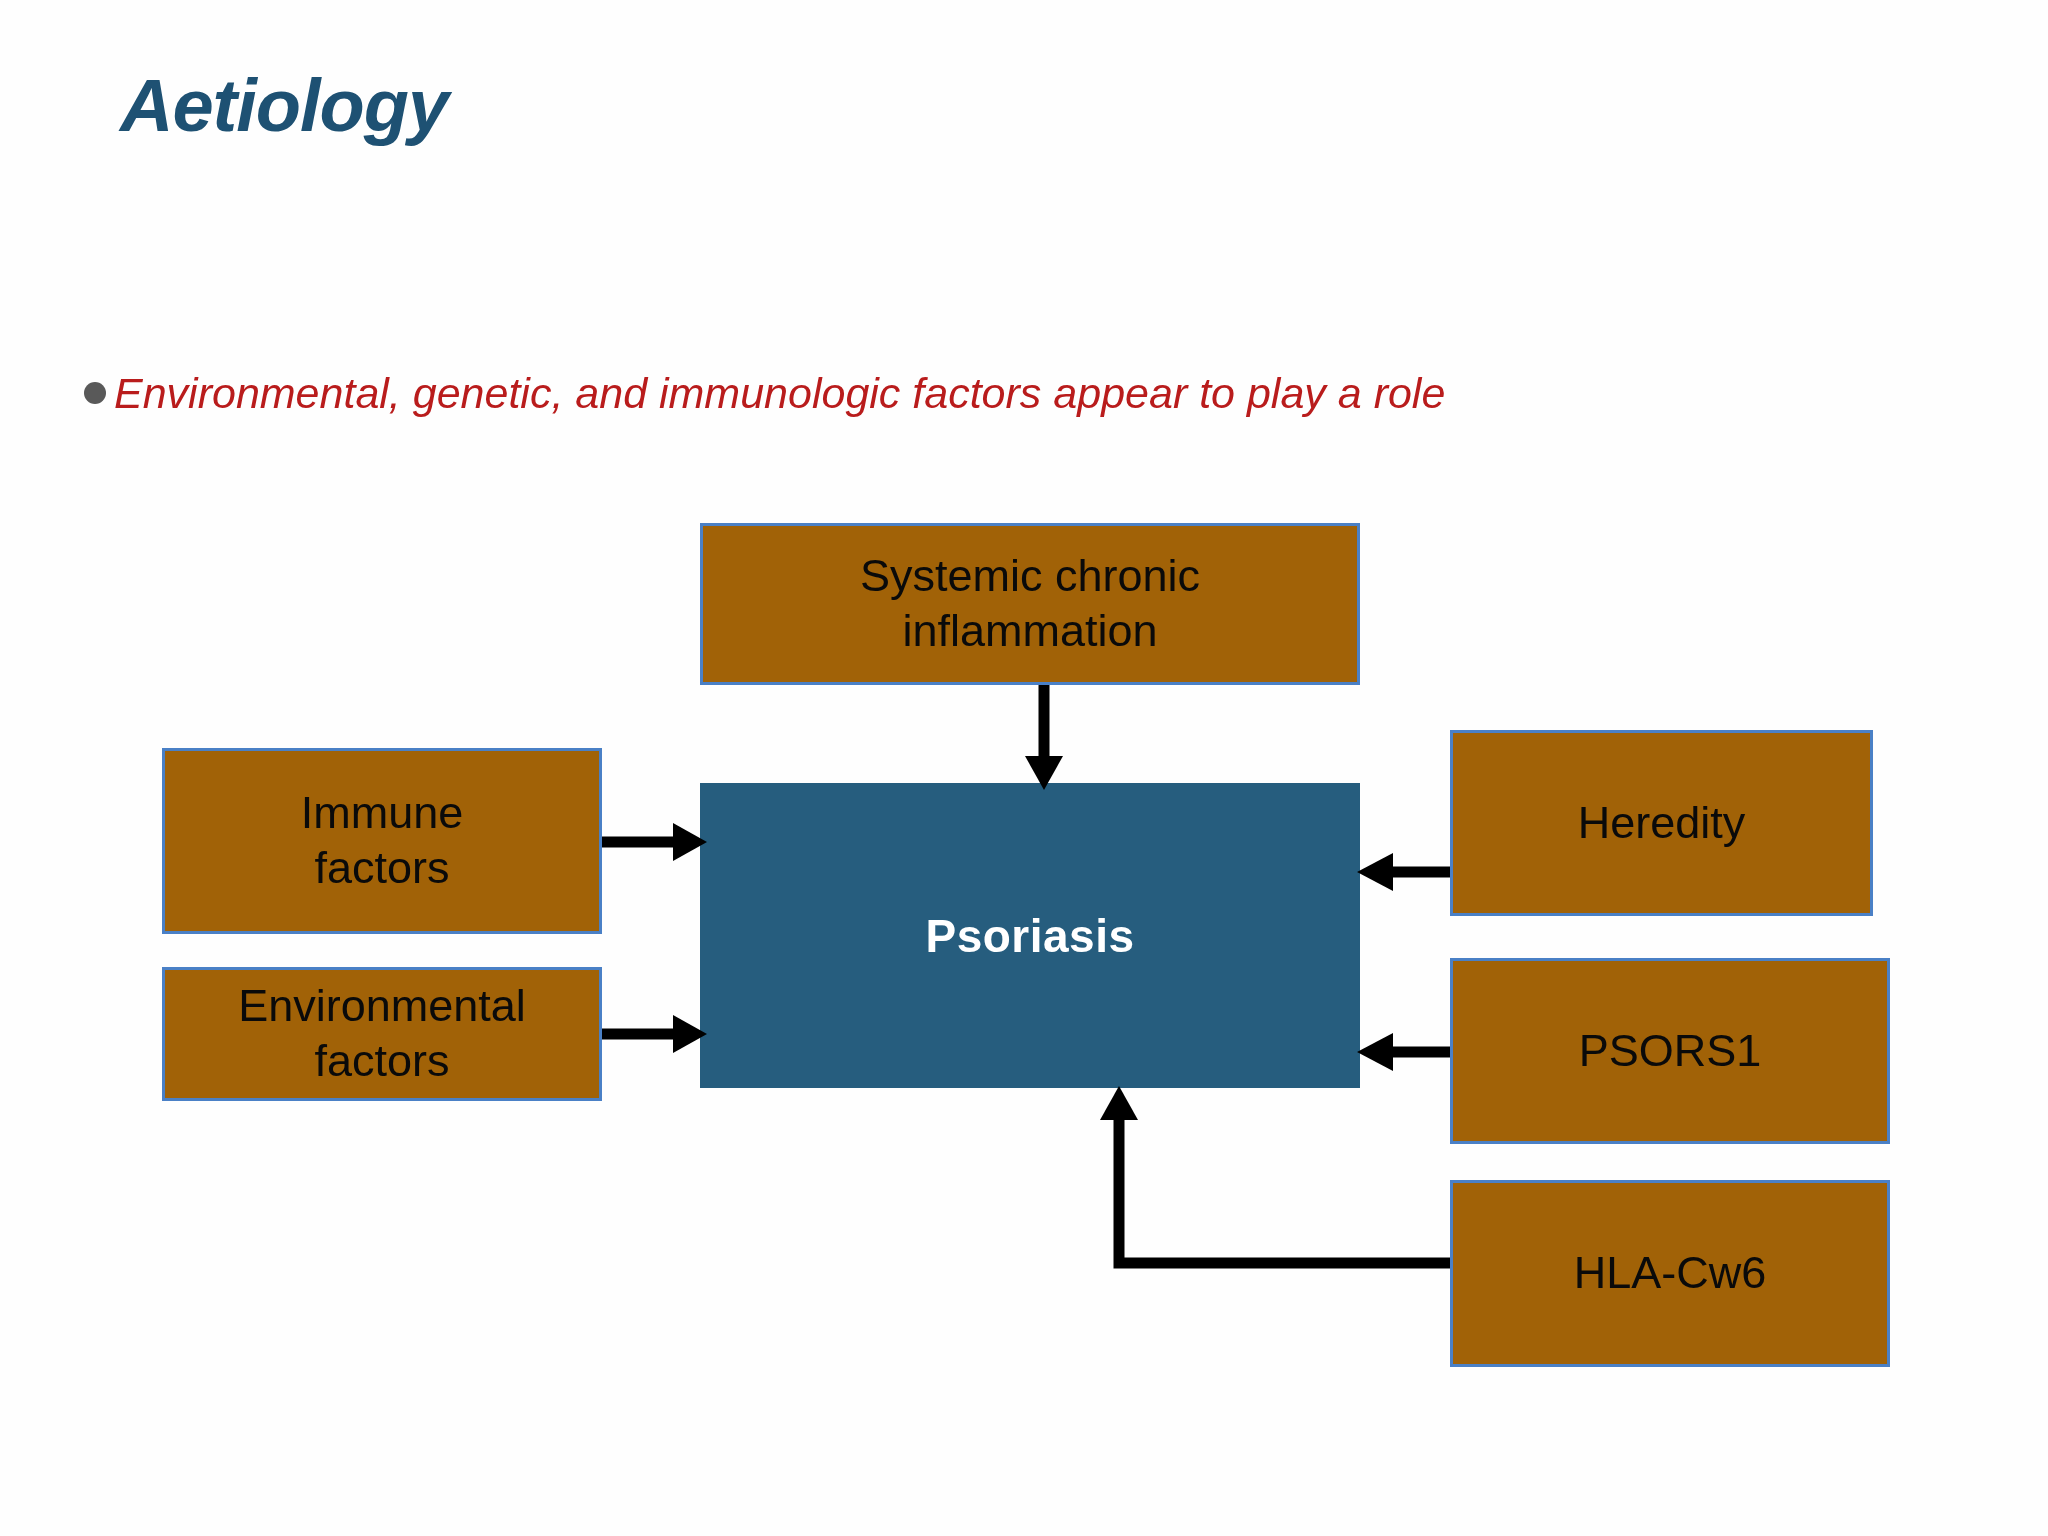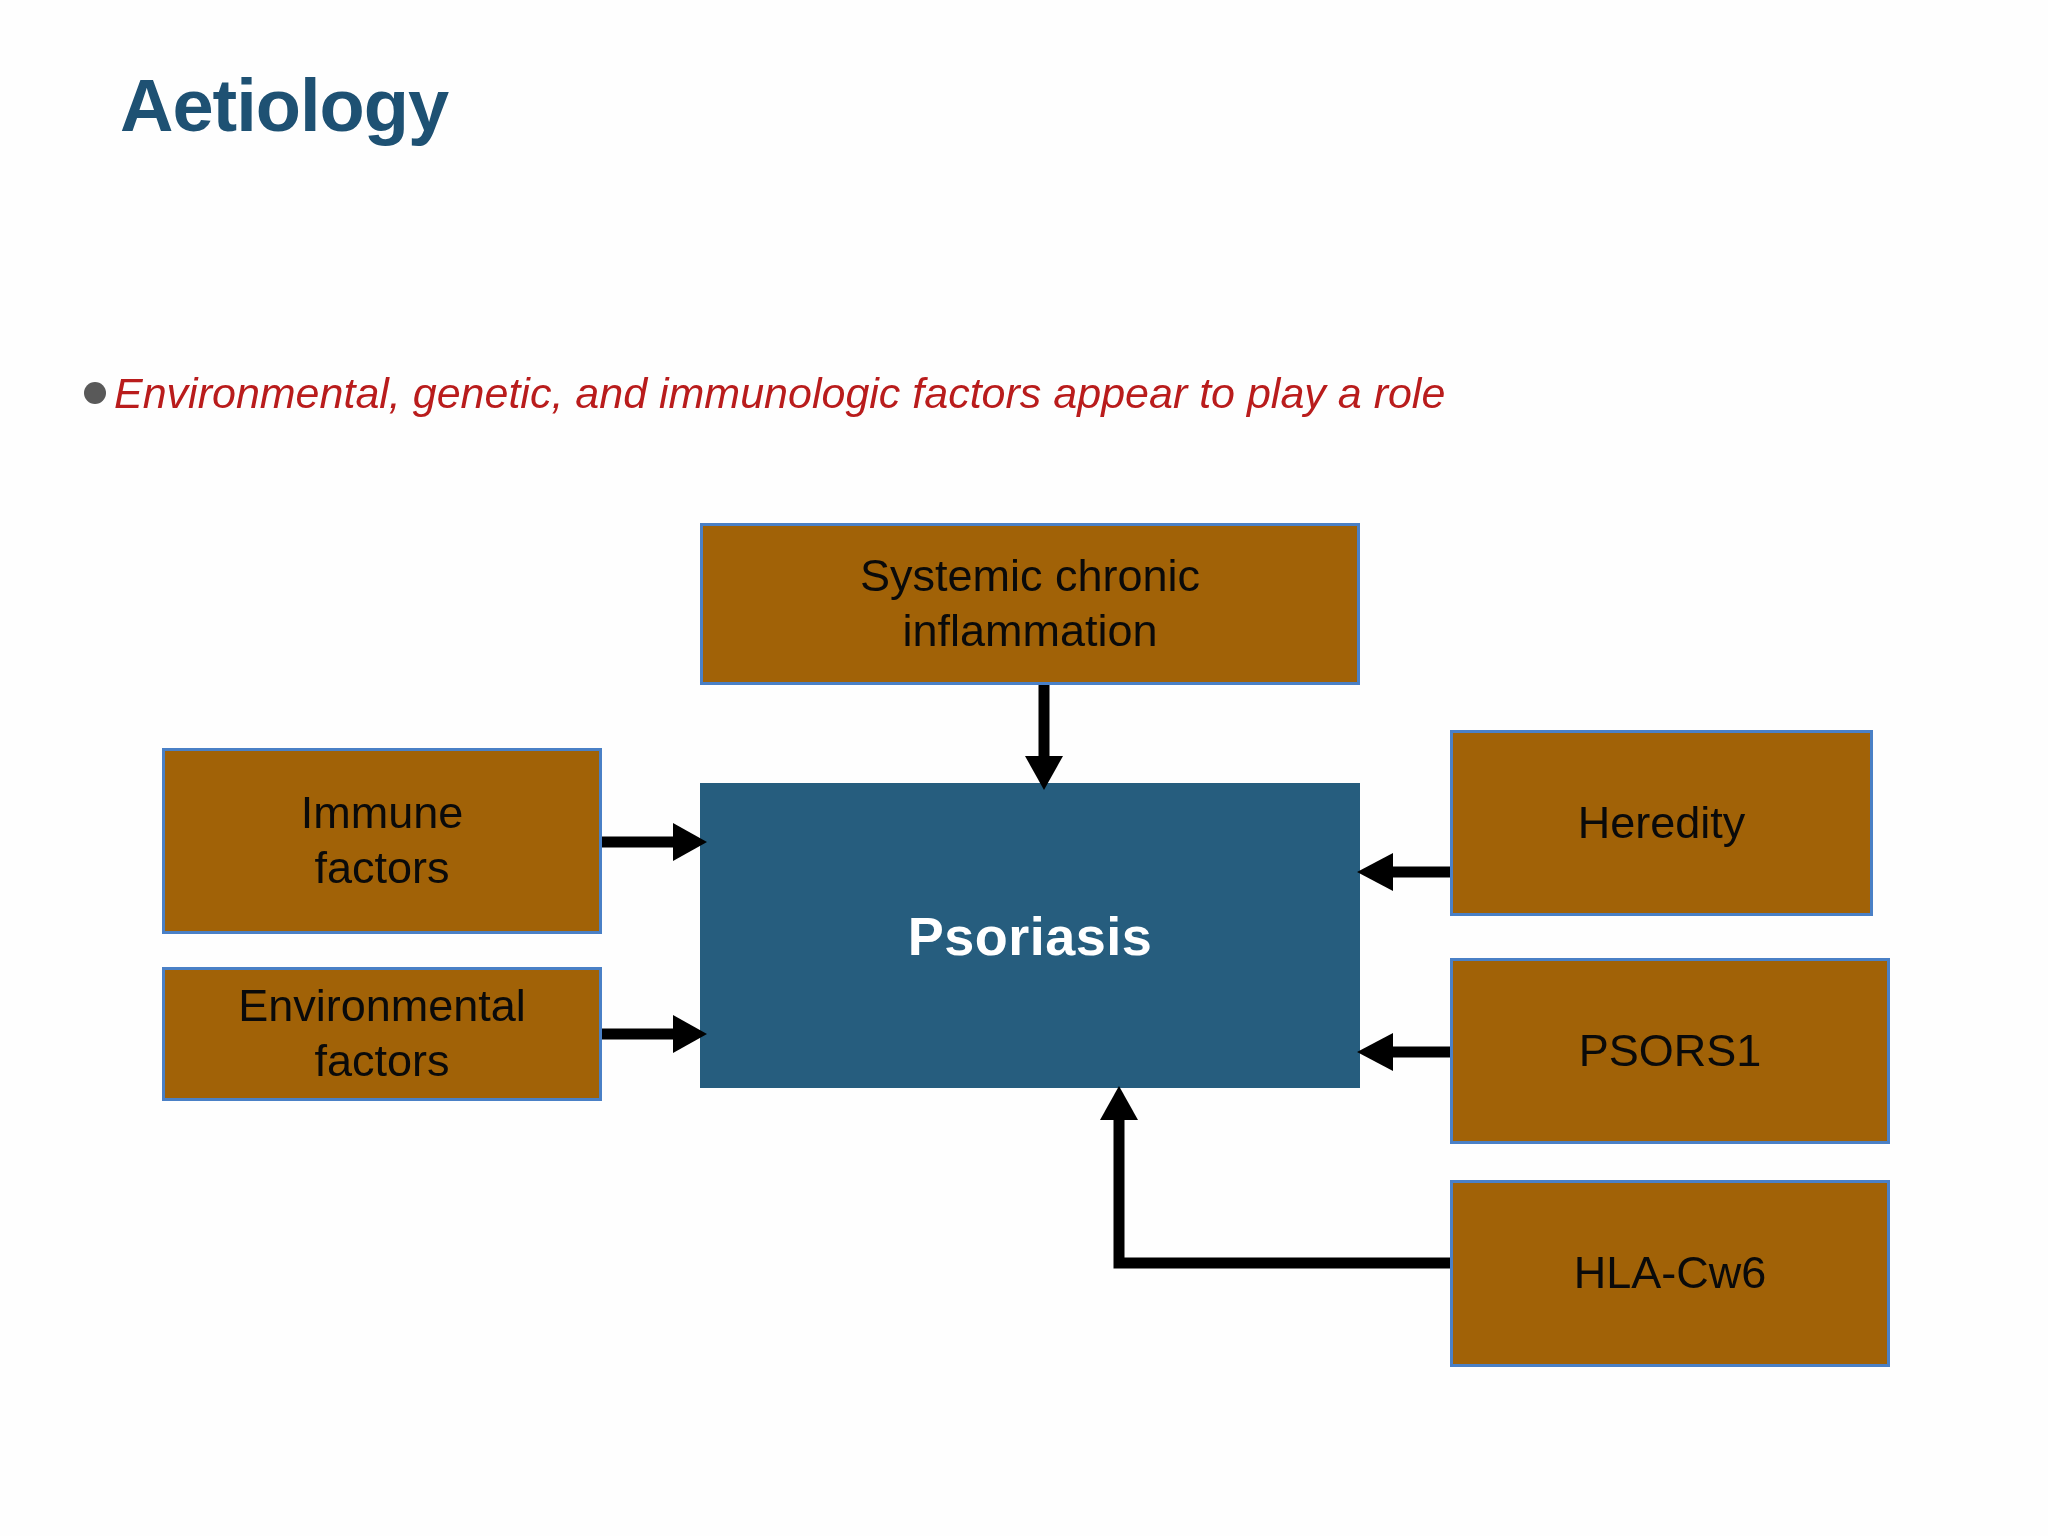--- a/index.html
+++ b/index.html
@@ -17,20 +17,21 @@
   }
 
   
   .title-row {
     position: absolute;
     left: 35px;
     top: 46px;
     display: flex;
     align-items: flex-start;
     height: 120px;
+    font-style: italic;
   }
   .accent-bar-dark {
     width: 12px;
     background: #1e5173;
   }
   .accent-bar-light {
     width: 15px;
     background: #b7d2e8;
   }
   .page-title {
@@ -96,21 +97,21 @@
     left: 700px;
     top: 783px;
     width: 660px;
     height: 305px;
     background: #265d7e;
     display: flex;
     align-items: center;
     justify-content: center;
   }
   .center-label {
-    font-size: 54px;
+    font-size: 46px;
     font-weight: bold;
     color: #ffffff;
     letter-spacing: 0.5px;
   }
 
   
   .arrow-layer {
     position: absolute;
     left: 0;
     top: 0;

